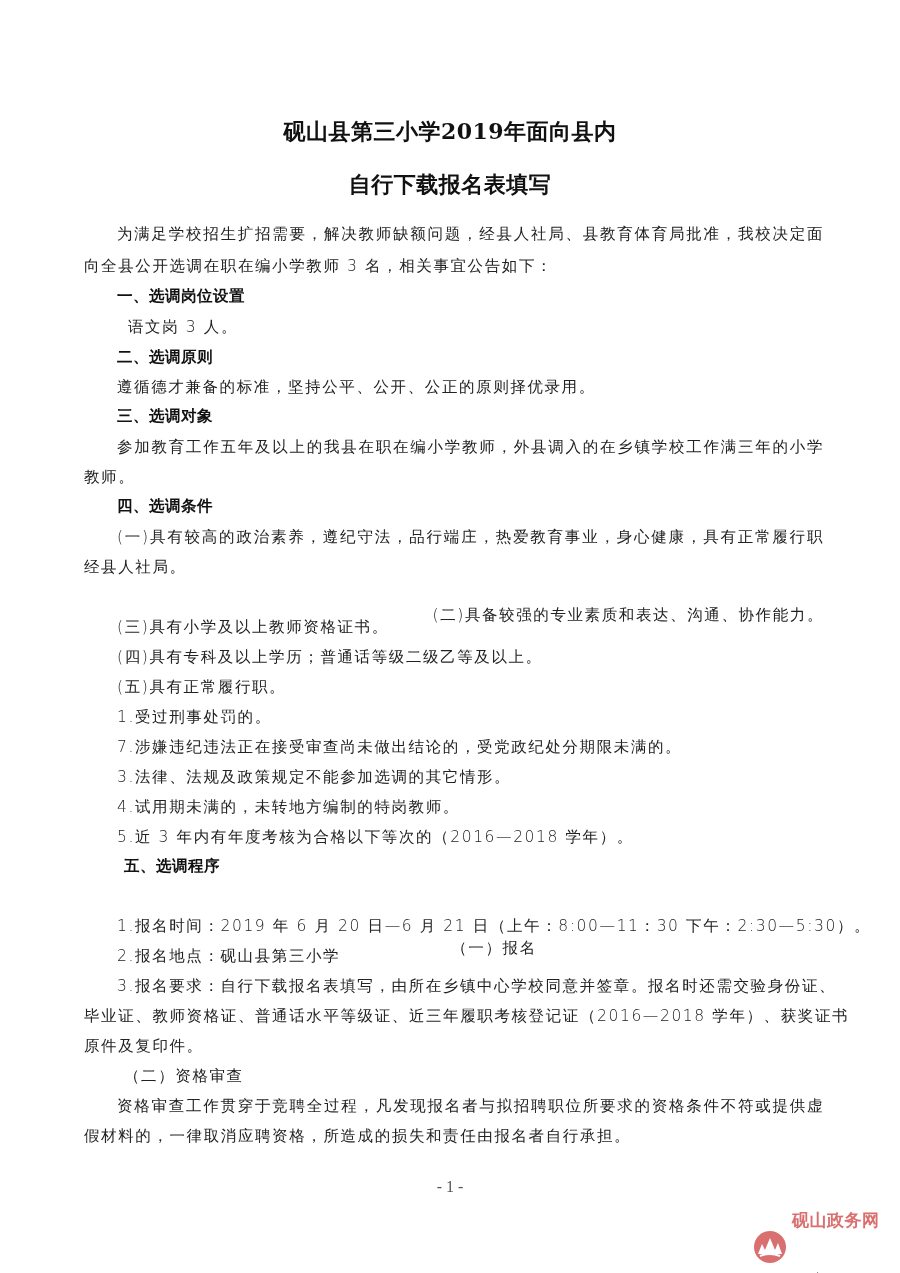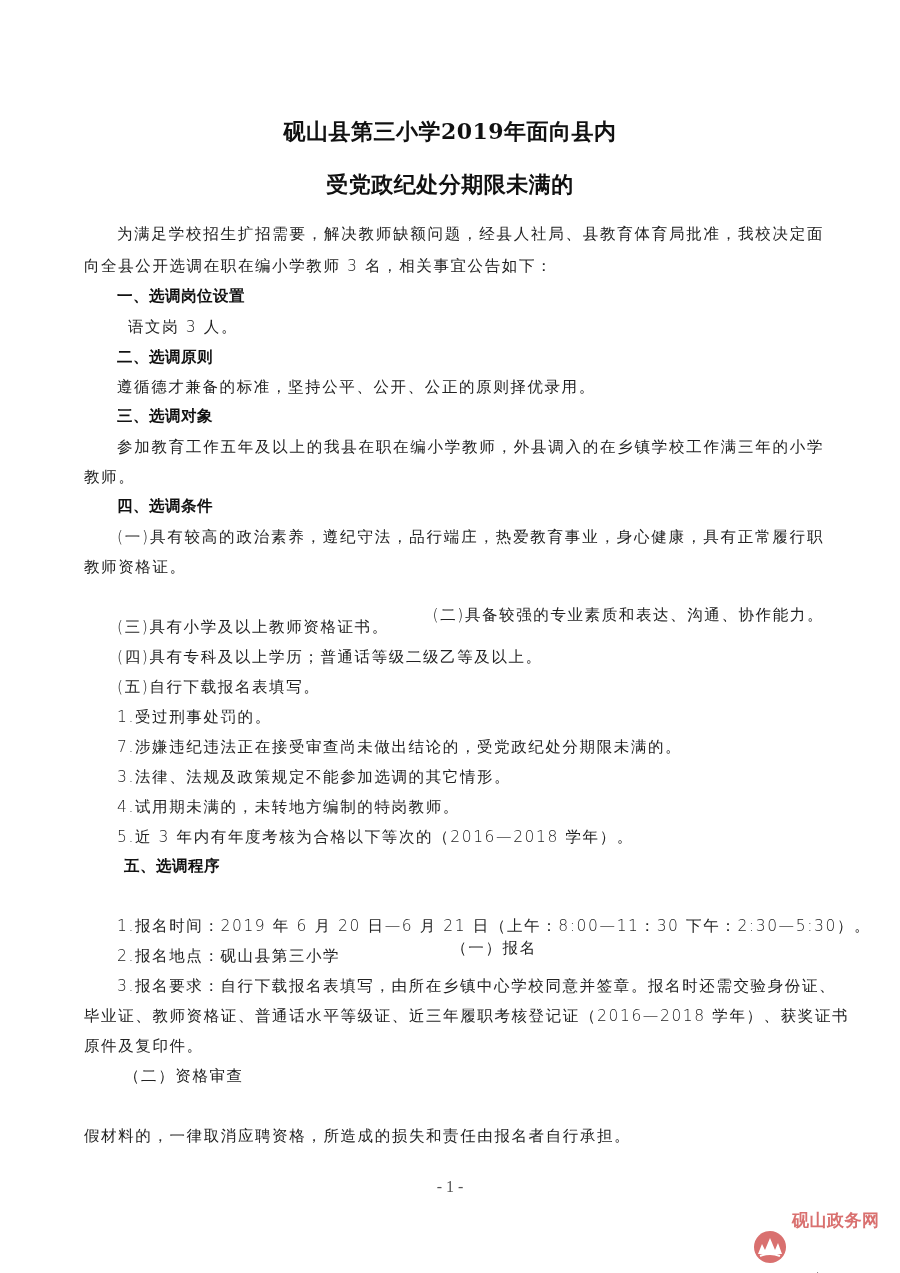--- a/index.html
+++ b/index.html
@@ -46,56 +46,57 @@
     font-family: "Liberation Sans", sans-serif; font-size: 11.5px; color: #8a8a8a;
     margin-top: 2px;
   }
 </style>
 </head>
 <body>
 
 <div class="page">
 
   <div class="title" style="top:117px;">砚山县第三小学2019年面向县内</div>
-  <div class="title" style="top:170px;">受党政纪处分期限未满的</div>
+  <div class="title" style="top:170px;">自行下载报名表填写</div>
 
   <div class="line indent justify" style="top:224px;">为满足学校招生扩招需要，解决教师缺额问题，经县人社局、县教育体育局批准，我校决定面</div>
   <div class="line" style="top:256px;">向全县公开选调在职在编小学教师 3 名，相关事宜公告如下：</div>
 
   <div class="heading" style="top:286px;">一、选调岗位设置</div>
   <div class="line" style="left:128px; top:317px;">语文岗 3 人。</div>
 
   <div class="heading" style="top:347px;">二、选调原则</div>
   <div class="line indent" style="top:377px;">遵循德才兼备的标准，坚持公平、公开、公正的原则择优录用。</div>
 
   <div class="heading" style="top:406px;">三、选调对象</div>
   <div class="line indent justify" style="top:437px;">参加教育工作五年及以上的我县在职在编小学教师，外县调入的在乡镇学校工作满三年的小学</div>
   <div class="line" style="top:467px;">教师。</div>
 
   <div class="heading" style="top:496px;">四、选调条件</div>
   <div class="line indent justify" style="top:527px;">(一)具有较高的政治素养，遵纪守法，品行端庄，热爱教育事业，身心健康，具有正常履行职</div>
-  <div class="line" style="top:557px;">教师资格证。</div>
+  <div class="line" style="top:557px;">经县人社局。</div>
   <div class="line indent" style="top:605px;text-align:right;">(二)具备较强的专业素质和表达、沟通、协作能力。</div>
   <div class="line indent" style="top:617px;">(三)具有小学及以上教师资格证书。</div>
   <div class="line indent" style="top:647px;">(四)具有专科及以上学历；普通话等级二级乙等及以上。</div>
-  <div class="line indent" style="top:677px;">(五)自行下载报名表填写。</div>
+  <div class="line indent" style="top:677px;">(五)具有正常履行职。</div>
   <div class="line indent" style="top:707px;">1.受过刑事处罚的。</div>
   <div class="line indent" style="top:737px;">7.涉嫌违纪违法正在接受审查尚未做出结论的，受党政纪处分期限未满的。</div>
   <div class="line indent" style="top:767px;">3.法律、法规及政策规定不能参加选调的其它情形。</div>
   <div class="line indent" style="top:797px;">4.试用期未满的，未转地方编制的特岗教师。</div>
   <div class="line indent" style="top:827px;">5.近 3 年内有年度考核为合格以下等次的（2016—2018 学年）。</div>
 
   <div class="heading" style="left:124px; top:856px;">五、选调程序</div>
   <div class="line" style="left:124px; top:938px;text-align:center;">（一）报名</div>
   <div class="line indent" style="top:916px;">1.报名时间：2019 年 6 月 20 日—6 月 21 日（上午：8:00—11：30 下午：2:30—5:30）。</div>
   <div class="line indent" style="top:946px;">2.报名地点：砚山县第三小学</div>
   <div class="line indent justify" style="top:976px;">3.报名要求：自行下载报名表填写，由所在乡镇中心学校同意并签章。报名时还需交验身份证、</div>
   <div class="line justify" style="top:1006px;">毕业证、教师资格证、普通话水平等级证、近三年履职考核登记证（2016—2018 学年）、获奖证书</div>
   <div class="line" style="top:1036px;">原件及复印件。</div>
   <div class="line" style="left:124px; top:1066px;">（二）资格审查</div>
+  <div class="line indent justify" style="top:1096px;">资格审查工作贯穿于竞聘全过程，凡发现报名者与拟招聘职位所要求的资格条件不符或提供虚</div>
   <div class="line" style="top:1126px;">假材料的，一律取消应聘资格，所造成的损失和责任由报名者自行承担。</div>
 
   <div class="page-number">- 1 -</div>
 
   <div class="watermark">
     <svg class="wm-logo" viewBox="0 0 36 34">
       <circle cx="18" cy="17" r="16" fill="#d9706f"></circle>
       <path d="M6 24 L10 14 L13 20 L18 8 L23 20 L26 13 L30 24 Z" fill="#ffffff"></path>
       <path d="M8 26 Q18 22 28 26" stroke="#ffffff" stroke-width="2" fill="none"></path>
     </svg>

